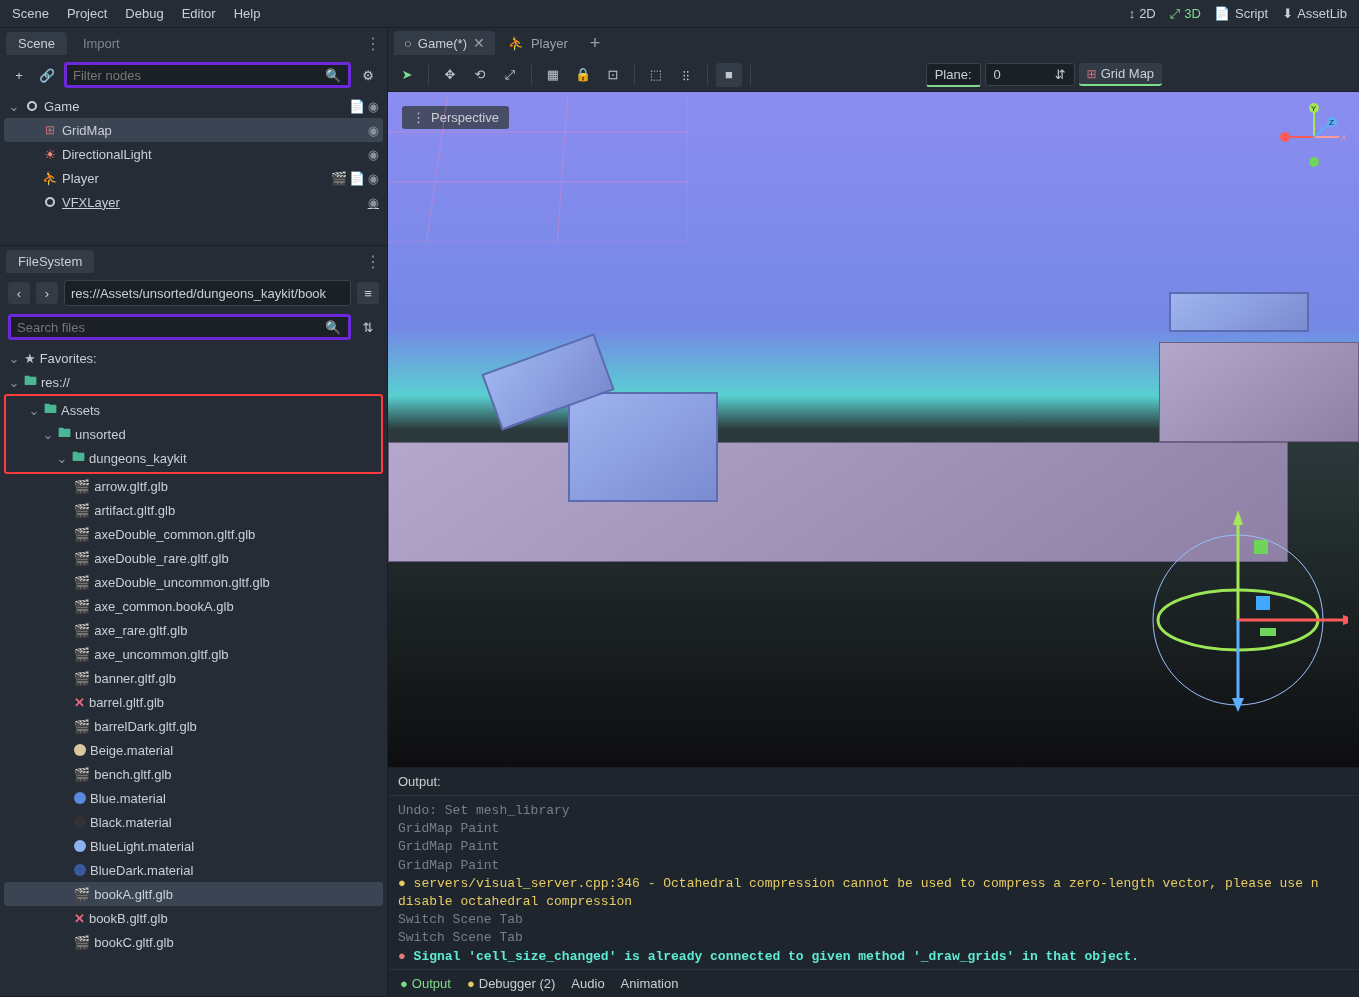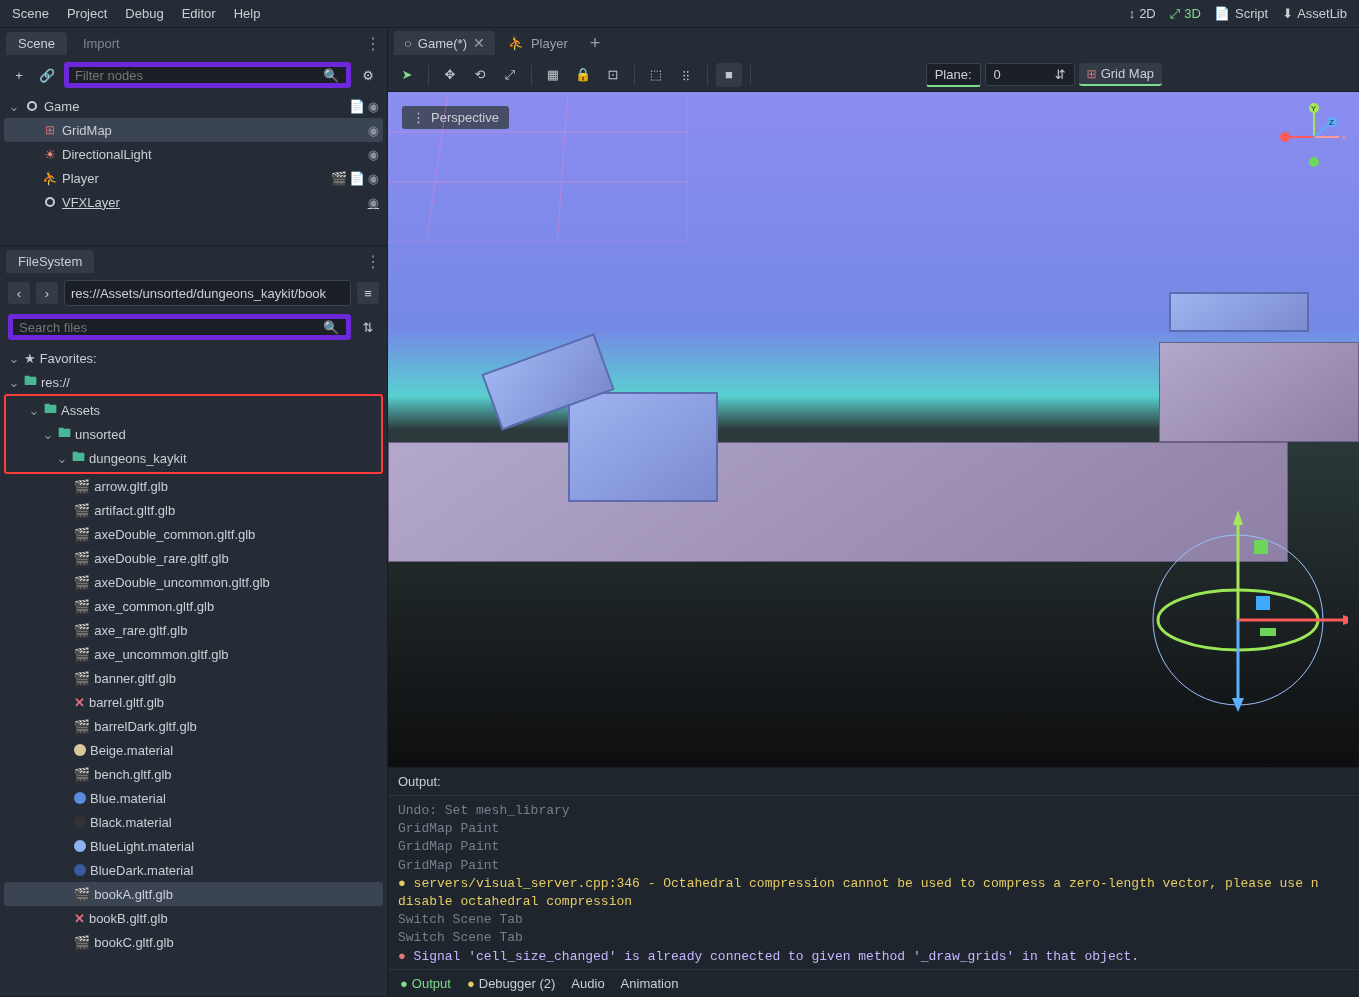--- a/index.html
+++ b/index.html
@@ -28,21 +28,21 @@
   .green { color: #7fdc8d; }
   .layout { display: flex; height: calc(100% - 28px); }
   .leftcol { width: 388px; display: flex; flex-direction: column; background: #252c35; border-right: 1px solid #1a1f26; }
   .panel { border-bottom: 1px solid #1a1f26; }
   .tabs { display: flex; align-items: center; height: 30px; padding: 0 6px; }
   .tab { padding: 4px 12px; background: #333b47; border-radius: 4px 4px 0 0; margin-right: 4px; cursor: pointer; }
   .tab-inactive { background: transparent; color: #7d8693; }
   .dots { margin-left: auto; color: #8a919c; cursor: pointer; font-size: 16px; }
   .toolbar { display: flex; align-items: center; gap: 6px; padding: 4px 8px; height: 34px; }
   .tool-icon { width: 22px; height: 22px; display: flex; align-items: center; justify-content: center; cursor: pointer; color: #c6cbd2; }
-  .filter-box { flex: 1; display: flex; align-items: center; background: #1b2027; border: 5px solid #6d28d9; border-radius: 3px; height: 26px; padding: 0 6px; gap: 24px; }
+  .filter-box { flex: 1; display: flex; align-items: center; background: #1b2027; border: 3px solid #6d28d9; border-radius: 3px; height: 26px; padding: 0 6px; gap: 24px; }
   .filter-box input { flex:1; background: transparent; border: none; color: #cacfd6; outline: none; font-size: 13px; }
   .tree { padding: 2px 4px; overflow-y: auto; }
   .tree-row { display: flex; align-items: center; height: 24px; gap: 4px; padding: 0 4px; border-radius: 3px; cursor: pointer; }
   .tree-row.selected { background: #3a4452; }
   .tree-row.hl { background: #3a4452; }
   .tree-row .rt { margin-left: auto; display: flex; gap: 2px; color: #8a919c; }
   .chev { width: 12px; display: inline-flex; justify-content: center; color: #8c939d; }
   .node-icon { width: 16px; height: 16px; display: inline-flex; align-items: center; justify-content: center; }
   .ico-circle { width: 10px; height: 10px; border: 2px solid #c7cdd4; border-radius: 50%; }
   .ico-grid { color: #c97377; font-size: 12px; }
@@ -84,21 +84,21 @@
   .boxes { position:absolute; inset:0; }
   .box { position:absolute; background: linear-gradient(145deg, #b4a7cc, #8d80a4); border: 1px solid #6c6082; }
   .crate { position:absolute; background: linear-gradient(145deg, #9fb4f0, #7a8bd0); border: 2px solid #5d6bb0; }
 
   .output { height:230px; border-top:1px solid #1a1f26; display:flex; flex-direction:column; background:#1f252d; }
   .output-head { padding:6px 10px; color:#cacfd6; border-bottom:1px solid #2c3440; }
   .output-body { flex:1; padding:6px 10px; font-family: Consolas, 'Courier New', monospace; font-size:13px; line-height:1.4; overflow:auto; }
   .log-dim { color:#777f8a; }
   .log-warn { color:#e7cc64; }
   .log-warn::before { content:"● "; color:#e7cc64; }
-  .log-err { color:#c4b5fd; }
+  .log-err { color:#5eead4;font-weight:bold; }
   .log-err::before { content:"● "; color:#e27a7a; }
   .output-tabs { display:flex; gap:16px; padding:6px 12px; border-top:1px solid #2c3440; }
   .ot { cursor:pointer; display:flex; gap:4px; align-items:center; }
   .ot.active { color:#7fdc8d; }
   .ot.active::before { content:"● "; color:#7fdc8d; }
   .ot.warn::before { content:"● "; color:#e7cc64; }
   
   .gridmap-chip { background:#333b47; border-bottom:2px solid #7fdc8d; padding:3px 8px; border-radius:3px; display:flex; gap:4px; align-items:center; }
   .plane-box { background:#1b2027; border:1px solid #3a424d; border-bottom:2px solid #7fdc8d; padding:3px 8px; border-radius:3px; display:flex; gap:6px; align-items:center;margin-left:48px;}
   .plane-val { background:#1b2027; border:1px solid #3a424d; padding:3px 8px; width:90px; display:flex; align-items:center; justify-content:space-between; border-radius:3px; }
@@ -268,21 +268,21 @@
             <div class="tree-row" style="padding-left: 70px;">
               <span class="file-ico">🎬</span>
               <span>axeDouble_rare.gltf.glb</span>
             </div>
             <div class="tree-row" style="padding-left: 70px;">
               <span class="file-ico">🎬</span>
               <span>axeDouble_uncommon.gltf.glb</span>
             </div>
             <div class="tree-row" style="padding-left: 70px;">
               <span class="file-ico">🎬</span>
-              <span>axe_common.gltf.glb</span>
+              <span>axe_common.bookA.glb</span>
             </div>
             <div class="tree-row" style="padding-left: 70px;">
               <span class="file-ico">🎬</span>
               <span>axe_rare.gltf.glb</span>
             </div>
             <div class="tree-row" style="padding-left: 70px;">
               <span class="file-ico">🎬</span>
               <span>axe_uncommon.gltf.glb</span>
             </div>
             <div class="tree-row" style="padding-left: 70px;">

